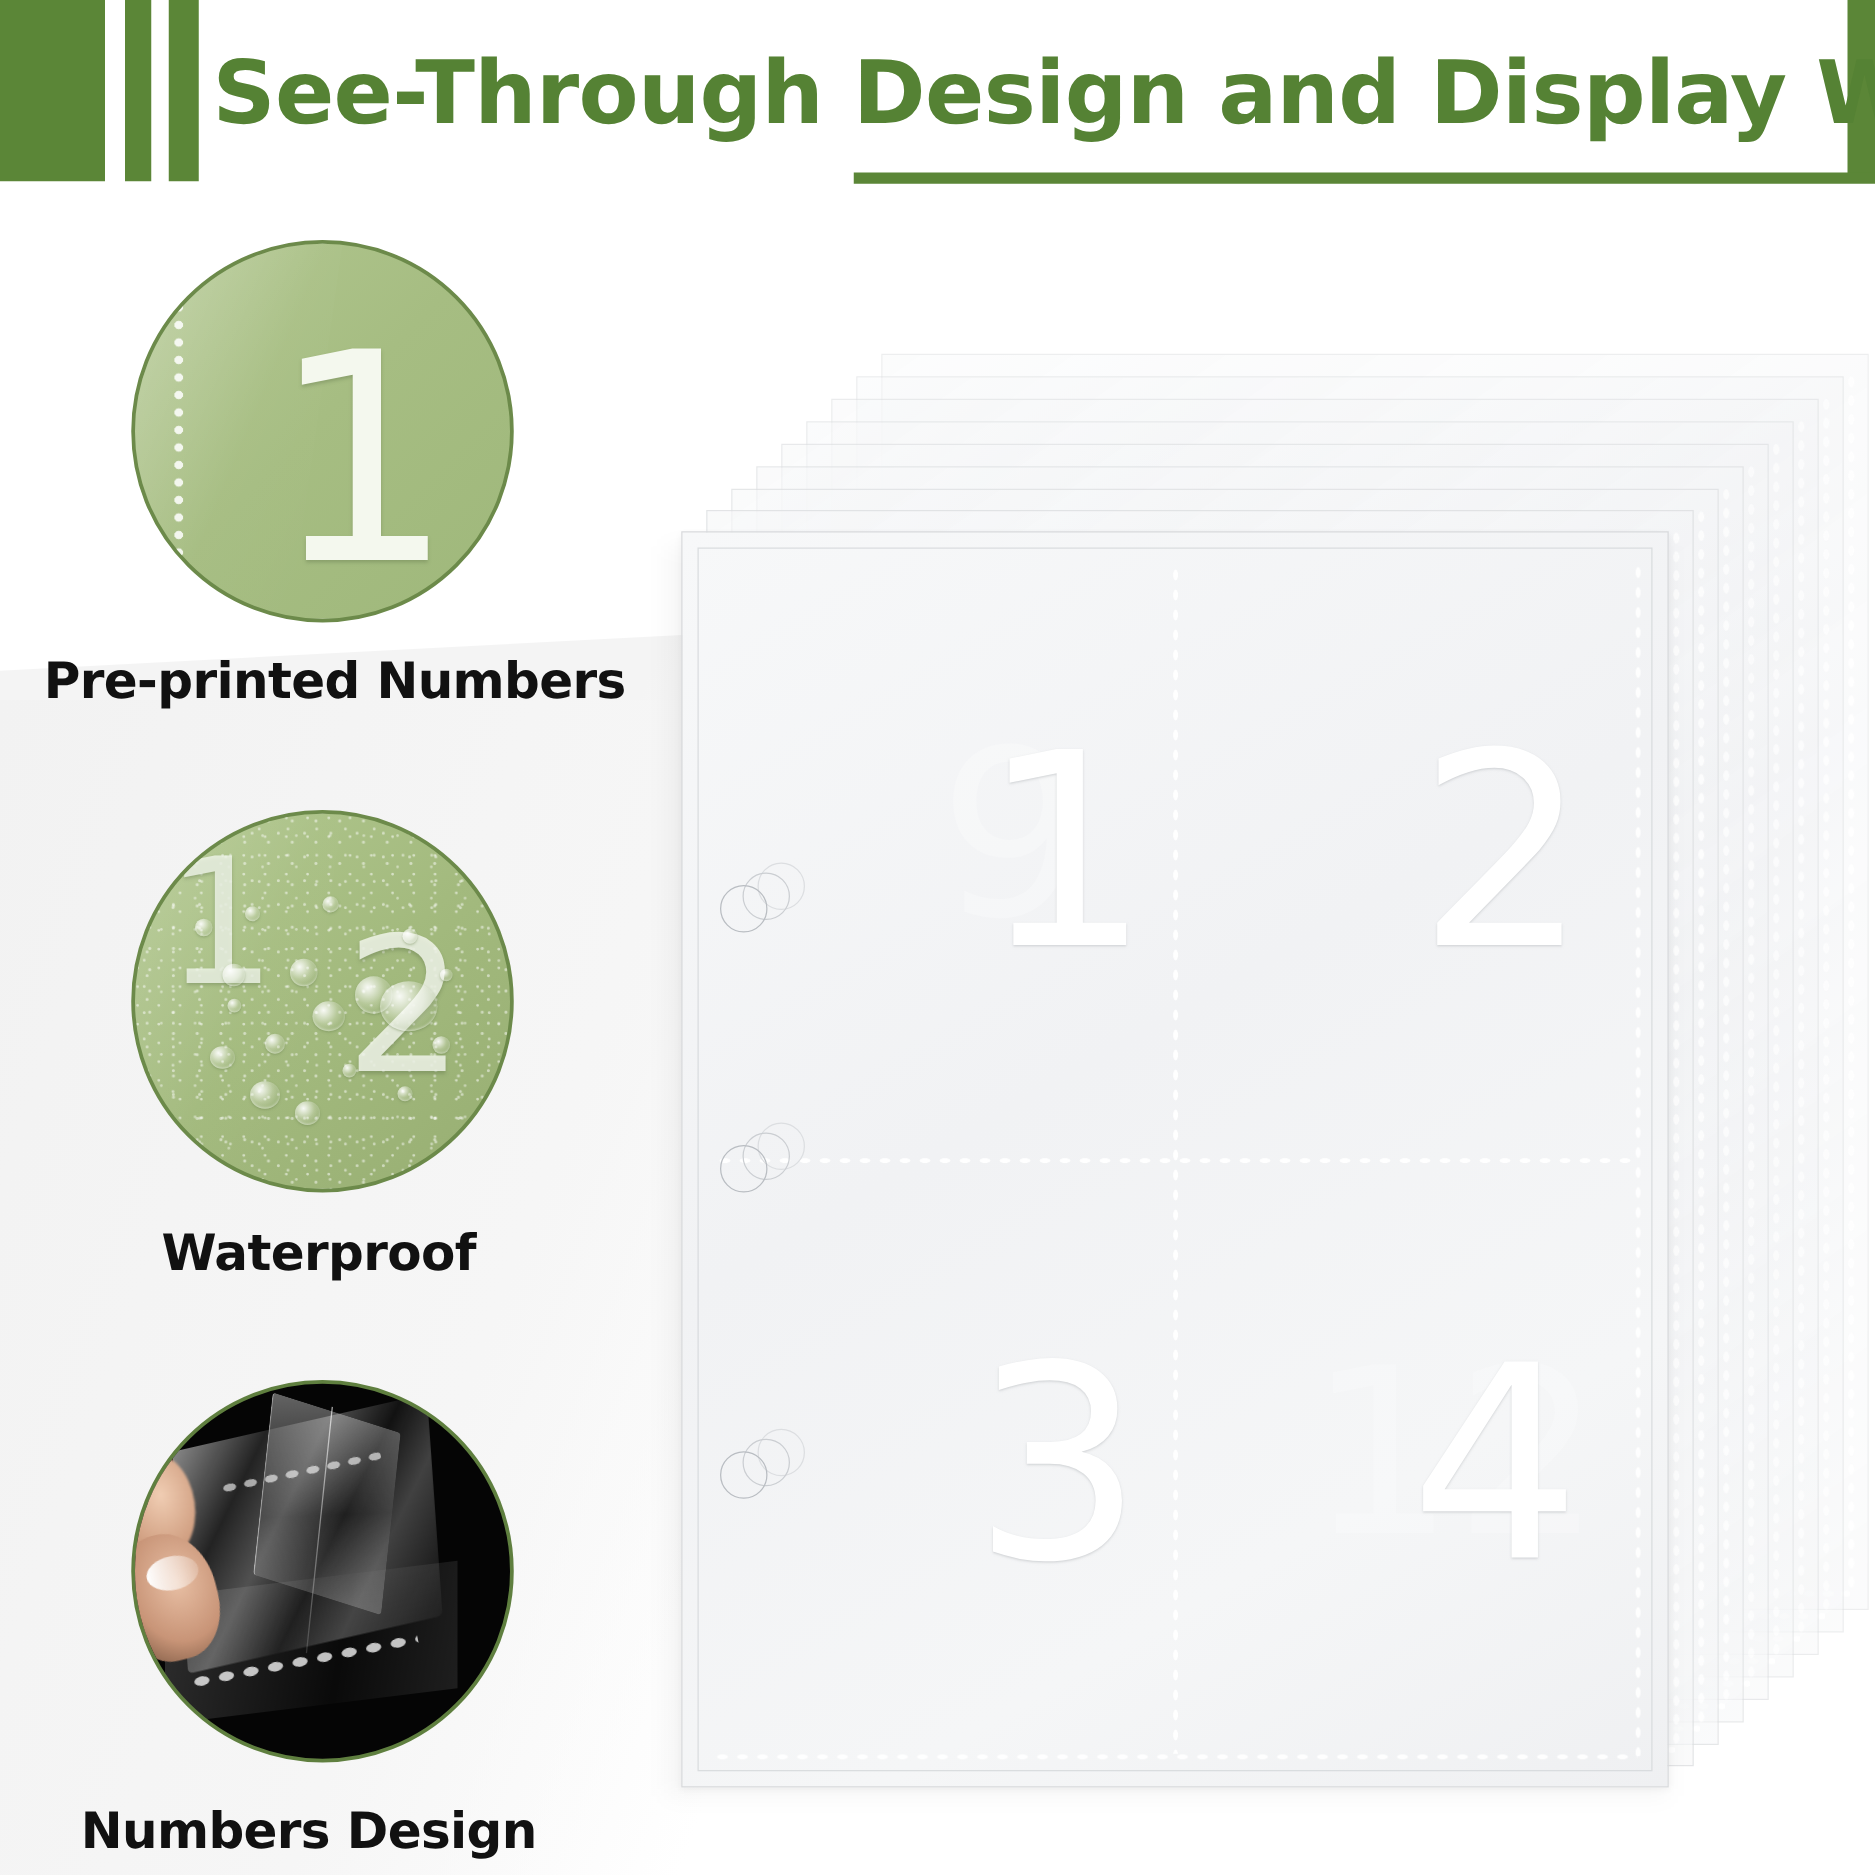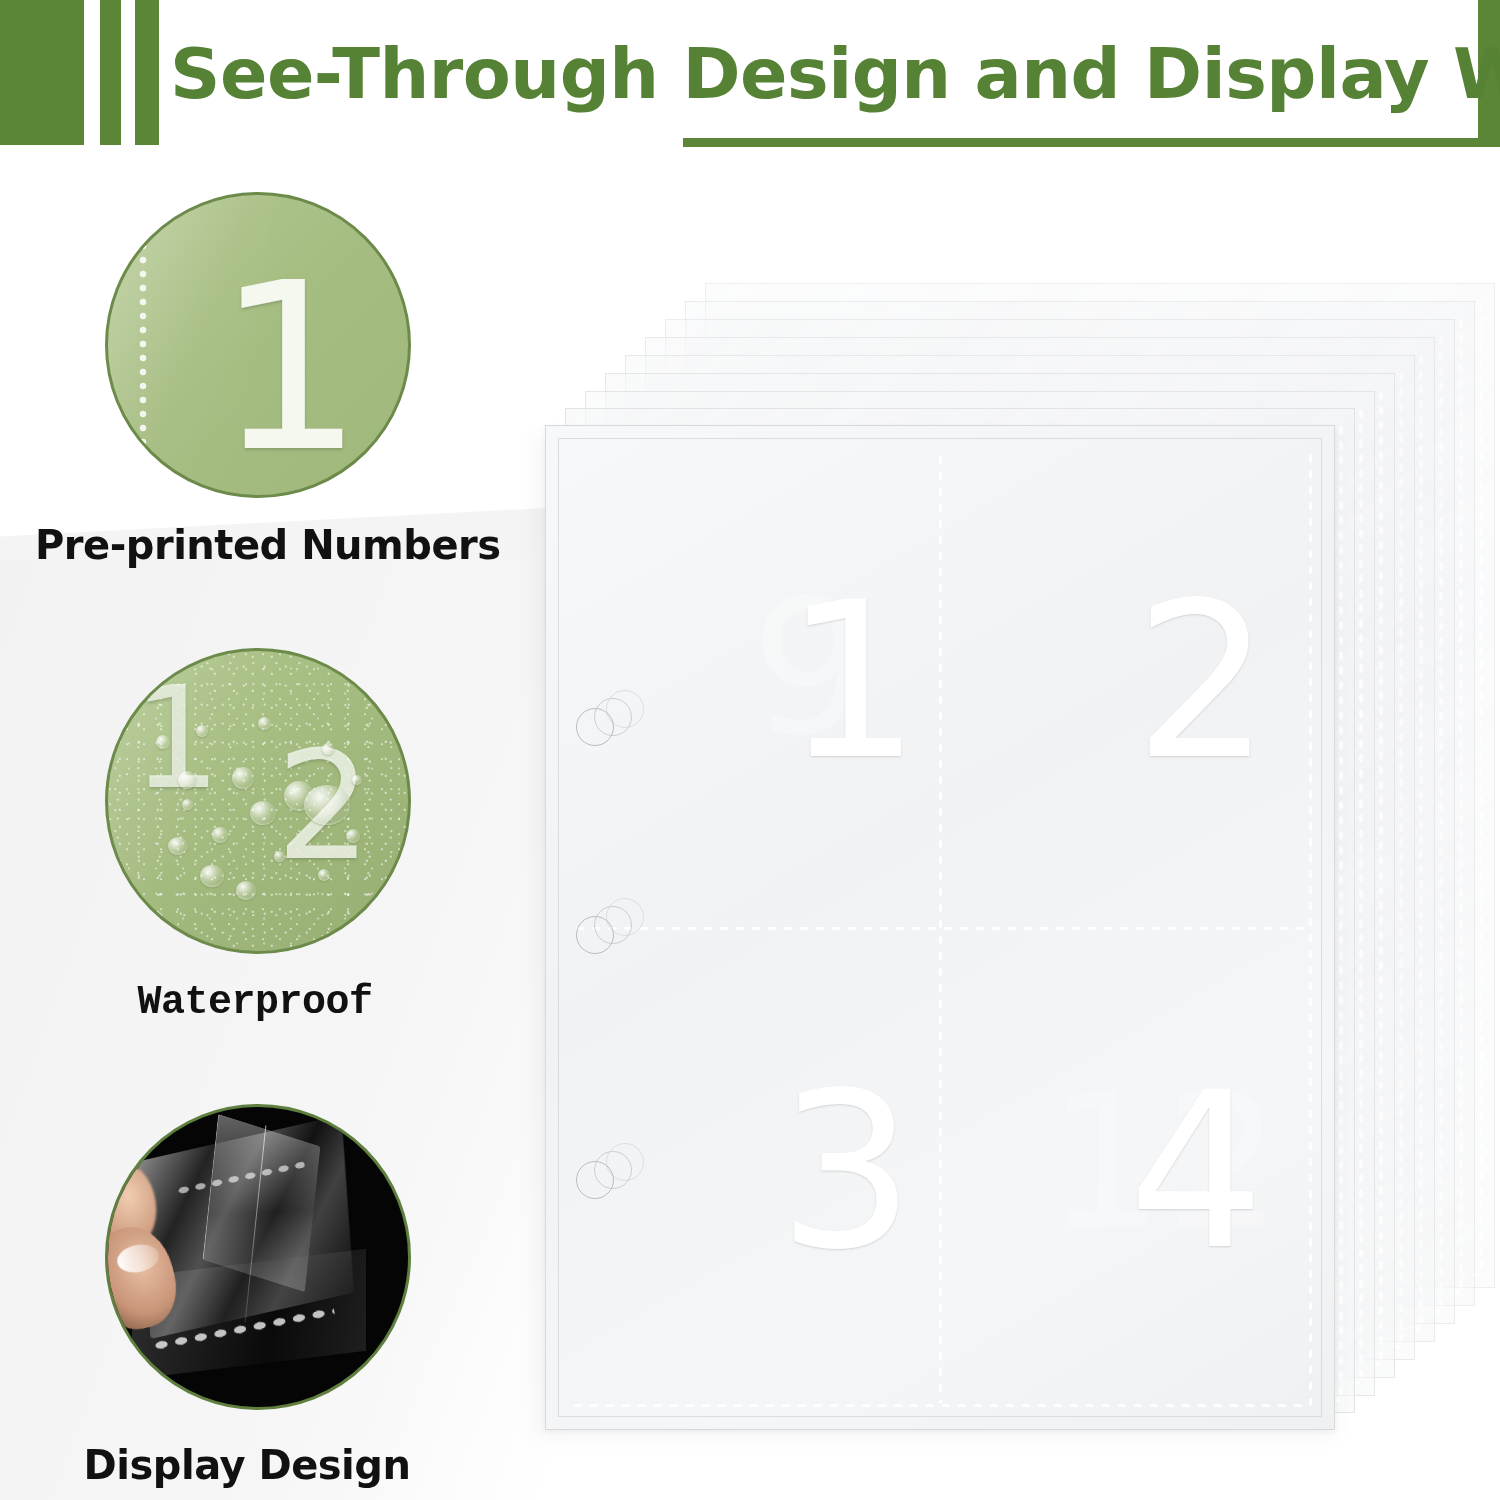--- a/index.html
+++ b/index.html
@@ -270,36 +270,36 @@
         <div class="drop" style="left:88px;top:74px;width:12px;height:12px;"></div>
         <div class="drop" style="left:150px;top:66px;width:13px;height:13px;"></div>
         <div class="drop" style="left:214px;top:92px;width:12px;height:12px;"></div>
         <div class="drop" style="left:238px;top:178px;width:14px;height:14px;"></div>
         <div class="drop" style="left:210px;top:218px;width:12px;height:12px;"></div>
         <div class="drop" style="left:166px;top:200px;width:11px;height:11px;"></div>
         <div class="drop" style="left:74px;top:148px;width:11px;height:11px;"></div>
         <div class="drop" style="left:244px;top:124px;width:10px;height:10px;"></div>
       </div>
     </div>
-    <div class="f-label" style="left:-70px;top:332px;font-family:Liberation Mono, monospace;">Waterproof</div>
+    <div class="f-label" style="left:-70px;top:332px;">Waterproof</div>
   </div>
 
   <div class="feature" id="circle3">
     <div class="f-circle">
       <div class="pocket-strip"></div>
       <div class="pocket-sleeve"></div>
       <div class="pocket-flap"></div>
       <div class="pocket-edge"></div>
       <div class="pocket-perf2"></div>
       <div class="pocket-perf"></div>
       <div class="finger2"></div>
       <div class="finger"></div>
       <div class="nail-hl"></div>
     </div>
-    <div class="f-label" style="left:-78px;top:338px;">Display Design</div>
+    <div class="f-label" style="left:-78px;top:338px;">Numbers Design</div>
   </div>
 
   <div id="stack">
 
     <div class="sheet" style="left:185px;top:28px;width:790px;height:1005px;opacity:.52;">
         <div class="edge-perf"></div>
         <div class="edge-perf-b"></div>
       </div>
     <div class="sheet" style="left:165px;top:46px;width:790px;height:1005px;opacity:.55;">
         <div class="edge-perf"></div>

